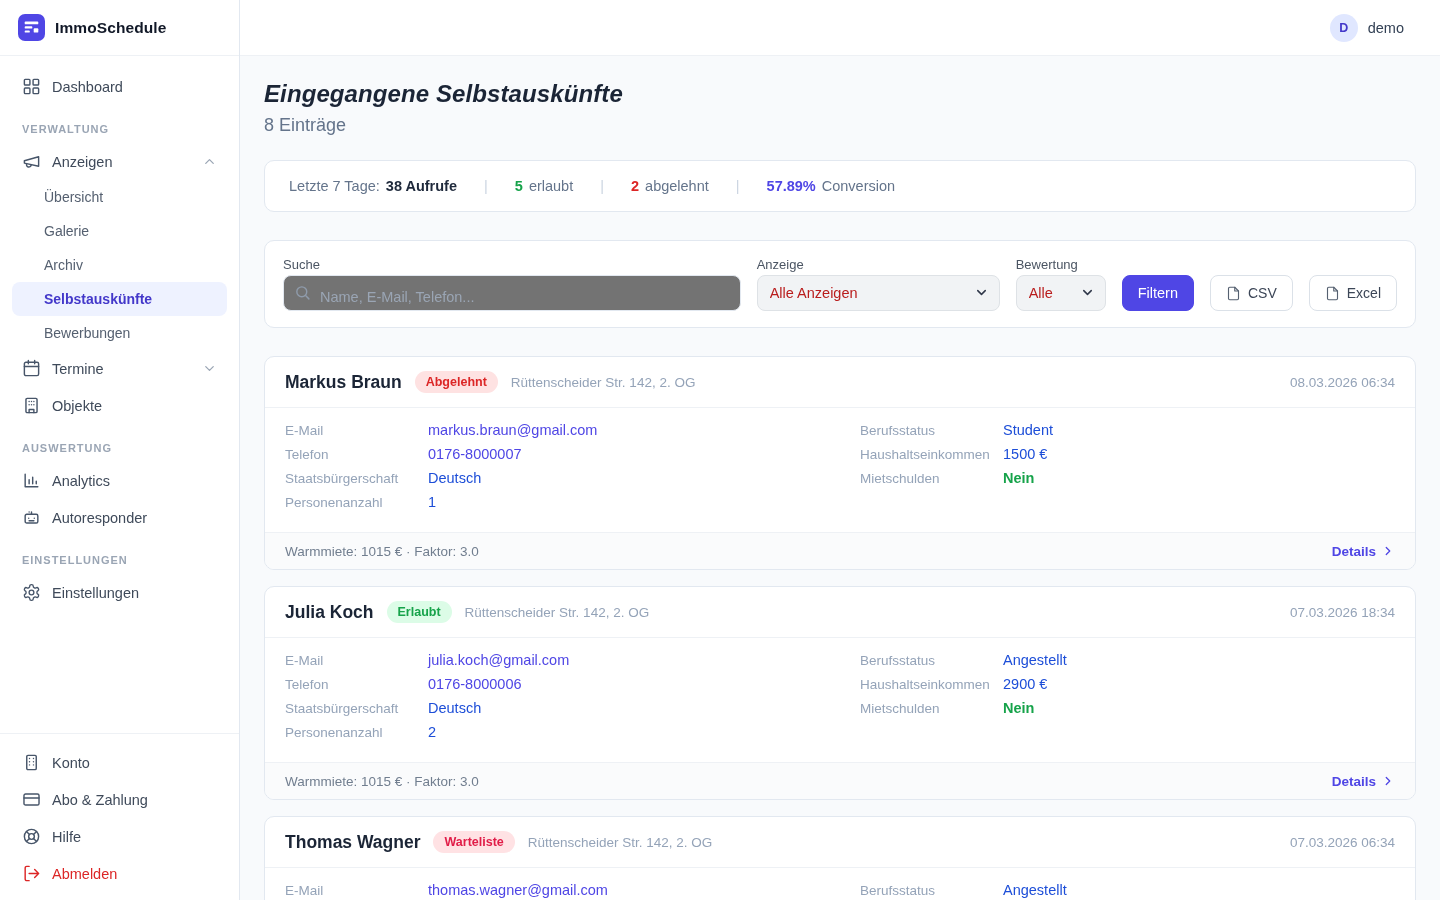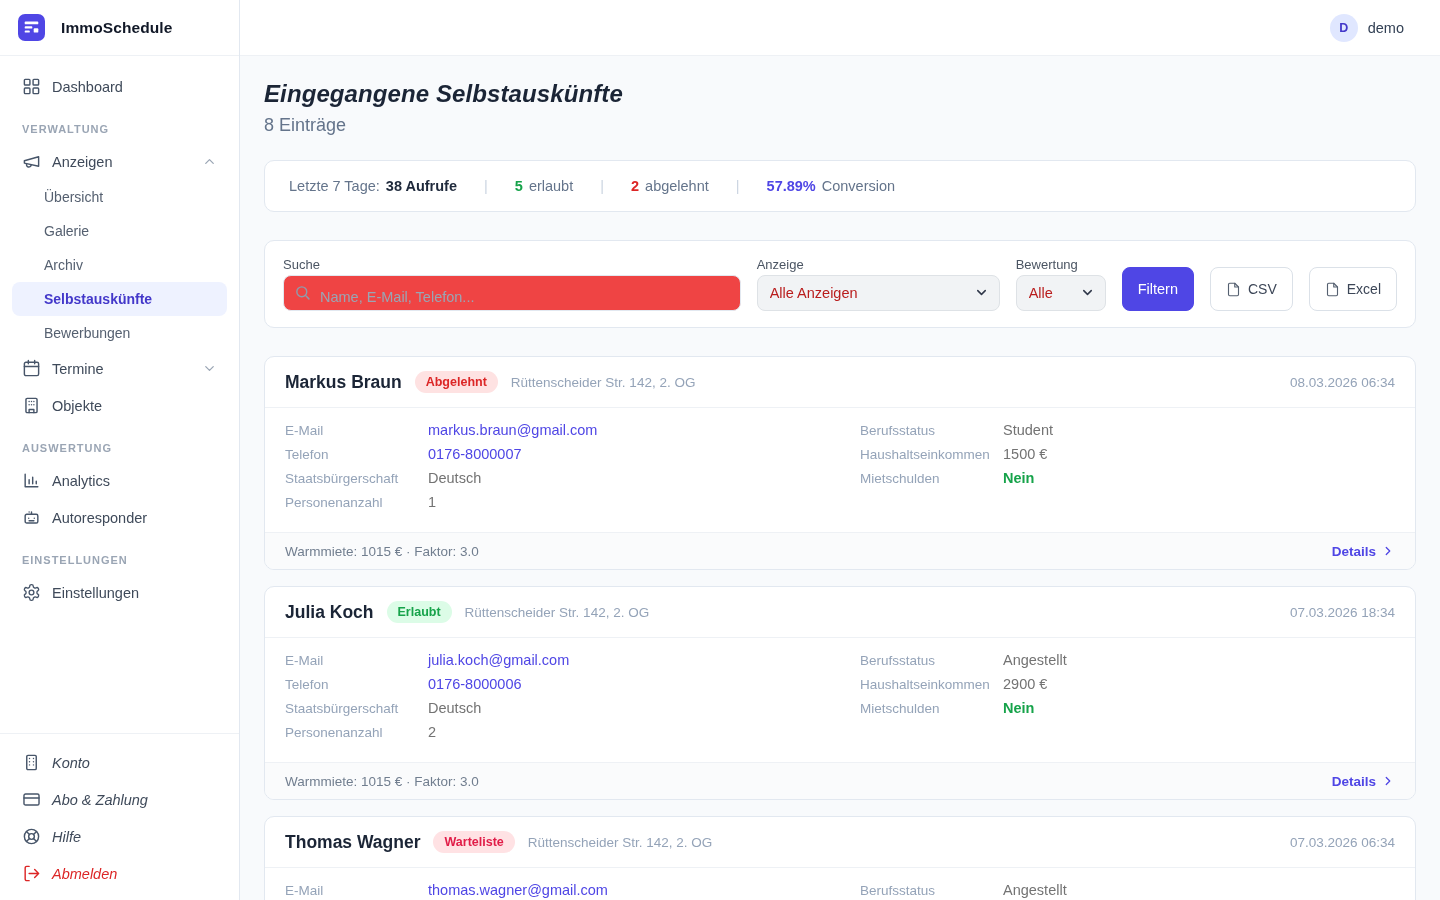--- a/index.html
+++ b/index.html
@@ -15,21 +15,21 @@
     --text-dark:#1e293b; --text-mid:#64748b; --text-soft:#94a3b8;
     --green:#16a34a; --red:#dc2626;
   }
 
   
   .sidebar{
     width:240px; min-width:240px; height:900px; background:#fff;
     border-right:1px solid var(--border); display:flex; flex-direction:column;
   }
   .side-logo{
-    height:56px; display:flex; align-items:center; gap:16px;
+    height:56px; display:flex; align-items:center; gap:10px;
     padding:0 18px; border-bottom:1px solid #eef1f5;
   }
   .logo-mark{ width:27px; height:27px; border-radius:7px; background:var(--indigo);
     display:flex; align-items:center; justify-content:center; }
   .brand-name{ font-size:15.5px; font-weight:700; color:#111827; letter-spacing:.1px; }
 
   .side-nav{ padding:12px 12px 0; flex:1; overflow:hidden; }
   .nav-item{
     display:flex; align-items:center; gap:11px; height:37px; padding:0 10px;
     border-radius:8px; color:#3f4a5a; font-size:14.5px; cursor:pointer;
@@ -42,21 +42,21 @@
   }
   .nav-sub{ display:flex; flex-direction:column; }
   .nav-subitem{
     display:flex; align-items:center; height:34px; padding-left:32px;
     border-radius:8px; font-size:14px; color:#556070; cursor:pointer;
   }
   .nav-subitem.active{
     background:var(--indigo-light); color:var(--indigo-dark); font-weight:600;
   }
   .side-bottom{
-    border-top:1px solid #eef1f5; padding:10px 12px 8px; display:flex; flex-direction:column;font-style:italic;
+    border-top:1px solid #eef1f5; padding:10px 12px 8px; display:flex; flex-direction:column;
   }
   .nav-item.danger, .nav-item.danger .nav-icon{ color:#dc2626; }
 
   
   .right{ flex:1; display:flex; flex-direction:column; height:900px; }
   .topbar{
     height:56px; min-height:56px; background:#fff; border-bottom:1px solid #eef1f5;
     display:flex; align-items:center; justify-content:flex-end; padding:0 36px; gap:10px;
   }
   .avatar{ width:28px; height:28px; border-radius:50%; background:#e0e7ff;
@@ -87,34 +87,34 @@
     margin-top:28px; padding:16px 18px; display:flex; gap:16px; align-items:flex-end;
   }
   .field{ display:flex; flex-direction:column; }
   .field-label{ font-size:13px; color:#4b5563; margin-bottom:3px; }
   .search-field{ flex:1; }
   .search-wrap{ position:relative; }
   .search-wrap .s-icon{ position:absolute; left:11px; top:9px; color:#8f9bab; }
   .search-input{
     width:100%; height:36px; border:1px solid var(--border); border-radius:8px;
     padding:8px 12px 0 36px; font-size:14.5px; font-family:inherit; color:#1e293b;
-    outline:none; background:#ef4444;
+    outline:none; background:#737373;
   }
   .search-input::placeholder{ color:#9aa5b4; }
   .select-wrap{ position:relative; }
   select{
     appearance:none; -webkit-appearance:none; height:36px; border-radius:8px;
     border:1px solid #dee2e6; background:#f1f3f5; font-family:inherit;
     font-size:14.5px; color:#b91c1c; padding:0 34px 0 12px; outline:none; cursor:pointer;
   }
   .sel-anzeige{ width:243px; }
   .sel-bewertung{ width:90px; }
   .select-wrap .chev{ position:absolute; right:11px; top:10px; color:#30384a; pointer-events:none; }
   .btn{
-    height:44px; border-radius:8px; font-family:inherit; font-size:14px; cursor:pointer;
+    height:36px; border-radius:8px; font-family:inherit; font-size:14px; cursor:pointer;
     display:flex; align-items:center; gap:7px; padding:0 15px; border:1px solid transparent;
   }
   .btn-primary{ background:var(--indigo); color:#fff; border-color:var(--indigo); font-size:14.5px; }
   .btn-outline{ background:#fff; color:#3c4657; border-color:#dbe1e8; }
   .btn-outline .f-icon{ color:#556070; display:flex; }
 
   
   .cards{ margin-top:28px; display:flex; flex-direction:column; gap:16px; }
   .card{ background:#fff; border:1px solid var(--border); border-radius:10px; overflow:hidden; }
   .card-head{
@@ -127,21 +127,21 @@
   .badge--allowed{ background:#dcfce7; color:#16a34a; }
   .badge--waitlist{ background:#ffe2e4; color:#e11d48; }
   .card-address{ font-size:13.5px; color:var(--text-soft); }
   .card-date{ margin-left:auto; font-size:13.5px; color:var(--text-soft); }
   .card-body{
     display:grid; grid-template-columns:1fr 1fr; column-gap:40px; padding:14px 20px;
   }
   .kv-col{ display:flex; flex-direction:column; }
   .kv-row{ display:flex; align-items:baseline; height:24px; }
   .kv-label{ width:143px; min-width:143px; font-size:13.5px; color:var(--text-soft); }
-  .kv-value{ font-size:14.5px; color:#737373; }
+  .kv-value{ font-size:14.5px; color:#1d4ed8; }
   .kv-value.link{ color:var(--indigo); cursor:pointer; }
   .kv-value.ok{ color:var(--green); font-weight:600; }
   .card-foot{
     display:flex; align-items:center; justify-content:space-between;
     padding:8px 20px; background:#fafbfc; border-top:1px solid #eef1f5; height:37px;
   }
   .foot-note{ font-size:13.5px; color:#717e8f; }
   .details-link{ display:flex; align-items:center; gap:5px; font-size:13.5px;
     font-weight:600; color:var(--indigo); cursor:pointer;margin-left:48px; }
 </style>

